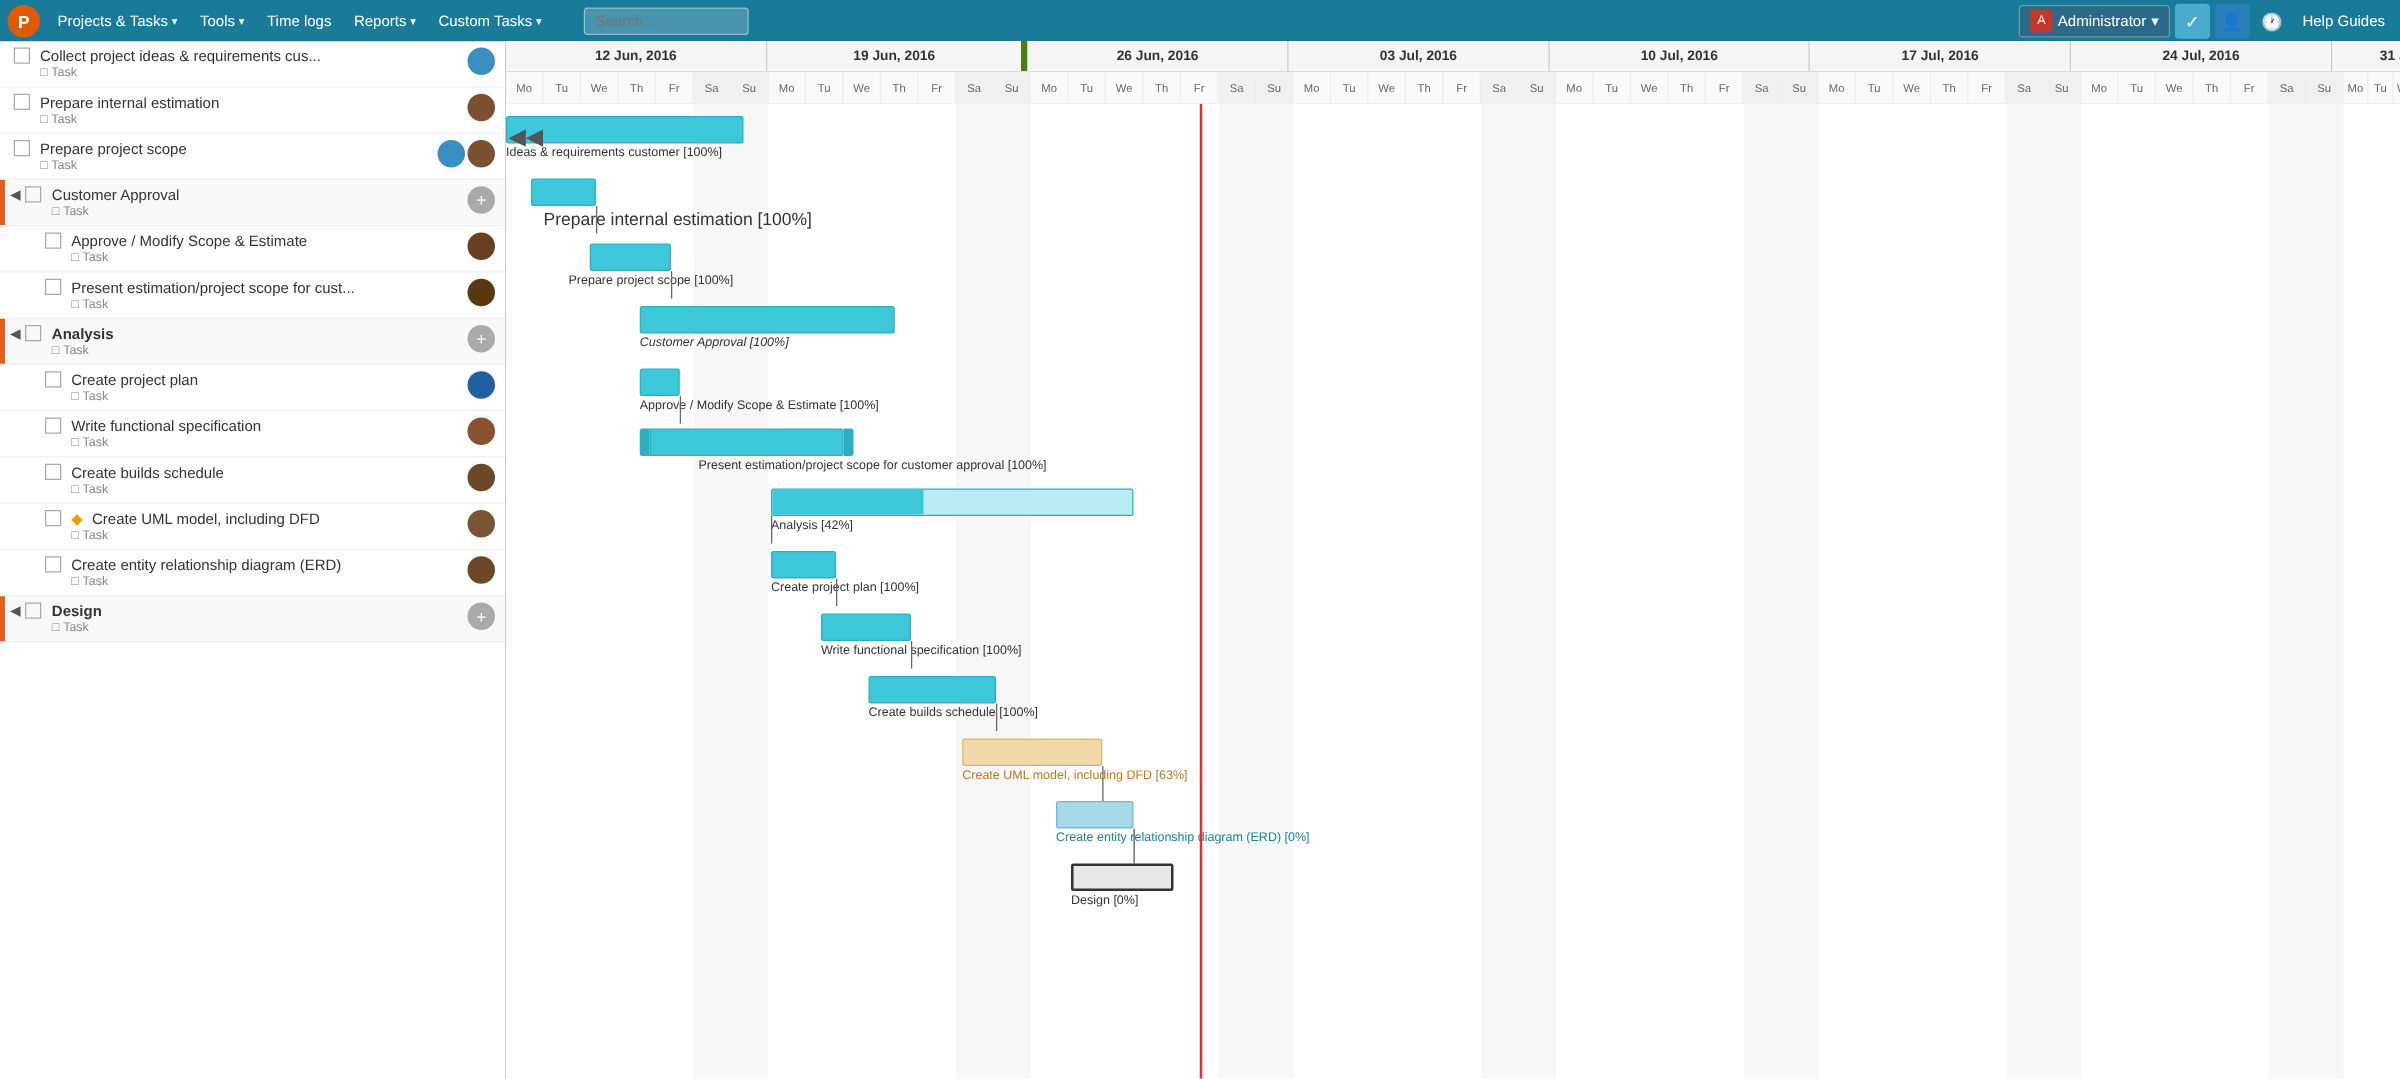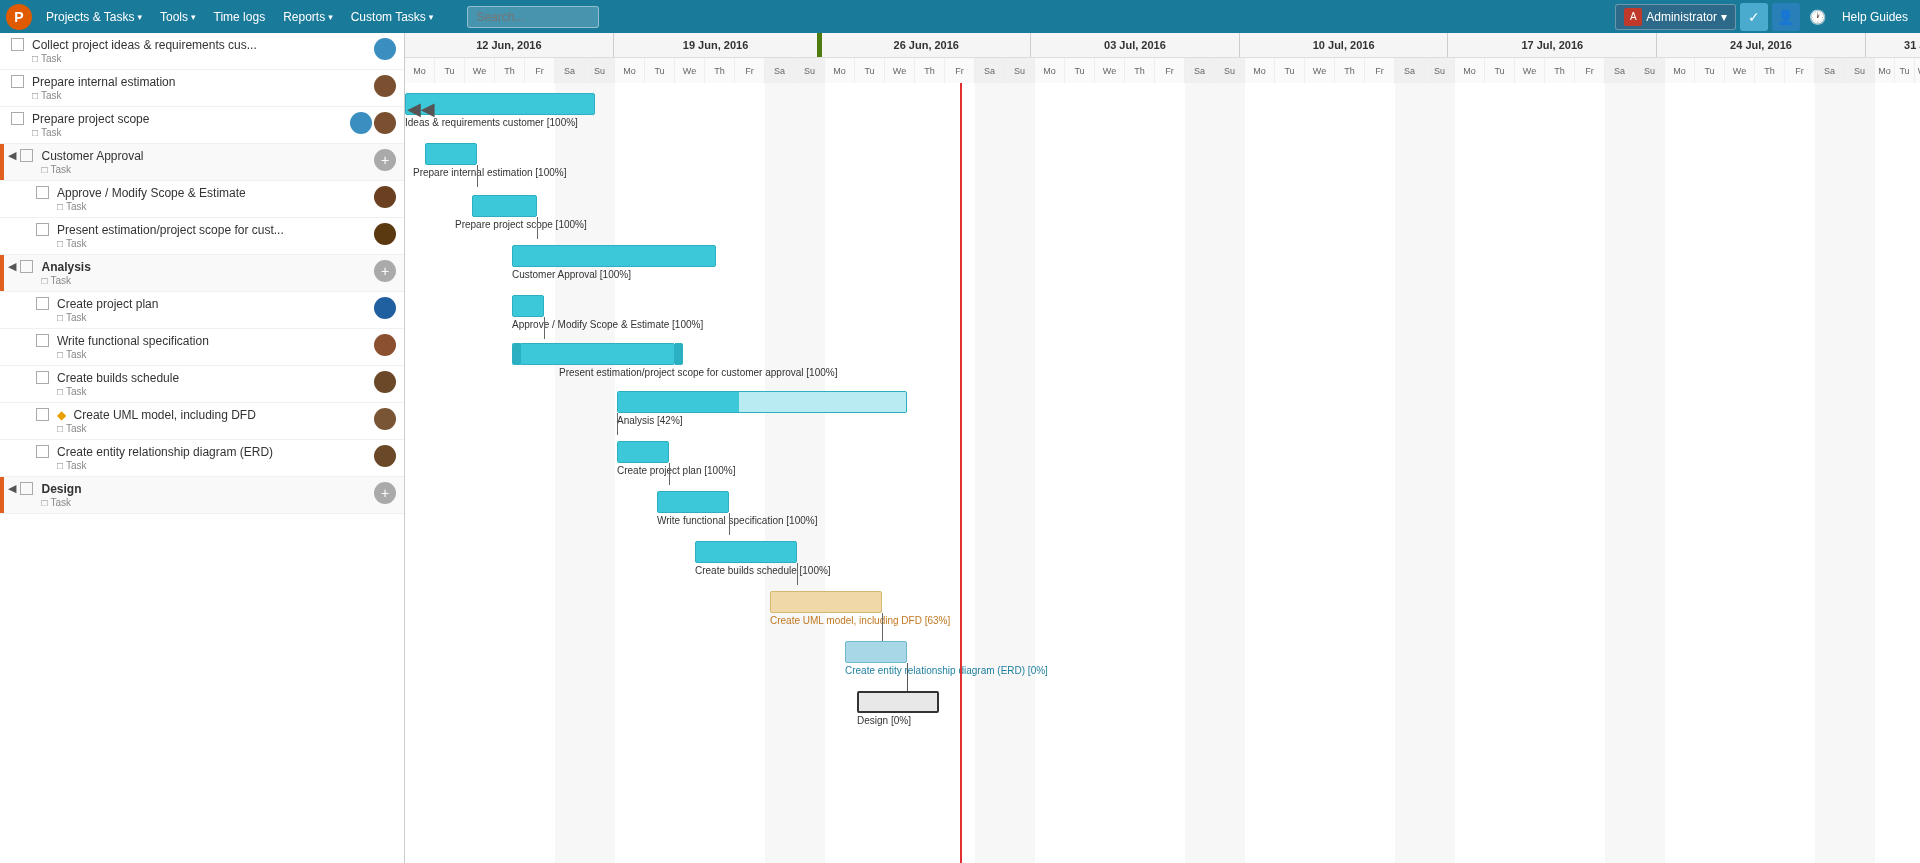--- a/index.html
+++ b/index.html
@@ -529,31 +529,31 @@
       <div style="position:absolute; top:50px; left:570px; width:60px; bottom:0; background:rgba(240,240,240,0.5);"></div>
       <div style="position:absolute; top:50px; left:780px; width:60px; bottom:0; background:rgba(240,240,240,0.5);"></div>
       <div style="position:absolute; top:50px; left:990px; width:60px; bottom:0; background:rgba(240,240,240,0.5);"></div>
       <div style="position:absolute; top:50px; left:1200px; width:60px; bottom:0; background:rgba(240,240,240,0.5);"></div>
       <div style="position:absolute; top:50px; left:1410px; width:60px; bottom:0; background:rgba(240,240,240,0.5);"></div>
 
       <div style="position:absolute; top:60px; left:0px; width:190px; height:22px; background:#3cc8d8; border:1px solid #2ab0c0; border-radius:2px; cursor:pointer;"></div>
       <div style="position:absolute; top:84px; left:0px; font-size:10px; color:#333; white-space:nowrap;">Ideas &amp; requirements customer [100%]</div>
 
       <div style="position:absolute; top:110px; left:20px; width:52px; height:22px; background:#3cc8d8; border:1px solid #2ab0c0; border-radius:2px; cursor:pointer;"></div>
-      <div style="position:absolute; top:134px; left:8px; font-size:10px; color:#333; white-space:nowrap;">Prepare internal estimation [100%]</div>
+      <div style="position:absolute; top:134px; left:30px; font-size:14px; color:#333; white-space:nowrap;">Prepare internal estimation [100%]</div>
 
       <div style="position:absolute; top:132px; left:72px; width:1px; height:22px; border-left:1px solid #666;"></div>
 
       <div style="position:absolute; top:162px; left:67px; width:65px; height:22px; background:#3cc8d8; border:1px solid #2ab0c0; border-radius:2px; cursor:pointer;"></div>
       <div style="position:absolute; top:186px; left:50px; font-size:10px; color:#333; white-space:nowrap;">Prepare project scope [100%]</div>
 
       <div style="position:absolute; top:184px; left:132px; width:1px; height:22px; border-left:1px solid #666;"></div>
 
       <div style="position:absolute; top:212px; left:107px; width:204px; height:22px; background:#3cc8d8; border:1px solid #2ab0c0; border-radius:2px; cursor:pointer;"></div>
-      <div style="position:absolute; top:236px; left:107px; font-size:10px; color:#333; white-space:nowrap;">Customer Approval [100%]</div>
+      <div style="position:absolute; top:236px; left:107px; font-size:10px; color:#333; white-space:nowrap;font-style:italic;">Customer Approval [100%]</div>
 
       <div style="position:absolute; top:262px; left:107px; width:32px; height:22px; background:#3cc8d8; border:1px solid #2ab0c0; border-radius:2px; cursor:pointer;"></div>
       <div style="position:absolute; top:286px; left:107px; font-size:10px; color:#333; white-space:nowrap;">Approve / Modify Scope &amp; Estimate [100%]</div>
 
       <div style="position:absolute; top:284px; left:139px; width:1px; height:22px; border-left:1px solid #666;"></div>
 
       <div style="position:absolute; top:310px; left:107px; width:8px; height:22px; background:#2ab0c0; border-radius:2px 0 0 2px; cursor:ew-resize;"></div>
       <div style="position:absolute; top:310px; left:115px; width:155px; height:22px; background:#3cc8d8; border:1px solid #2ab0c0; border-radius:0 2px 2px 0; cursor:pointer;"></div>
       <div style="position:absolute; top:310px; left:270px; width:8px; height:22px; background:#2ab0c0; border-radius:0 2px 2px 0; cursor:ew-resize;"></div>
       <div style="position:absolute; top:334px; left:107px; font-size:10px; color:#333; white-space:nowrap;padding-left:47px;">Present estimation/project scope for customer approval [100%]</div>

